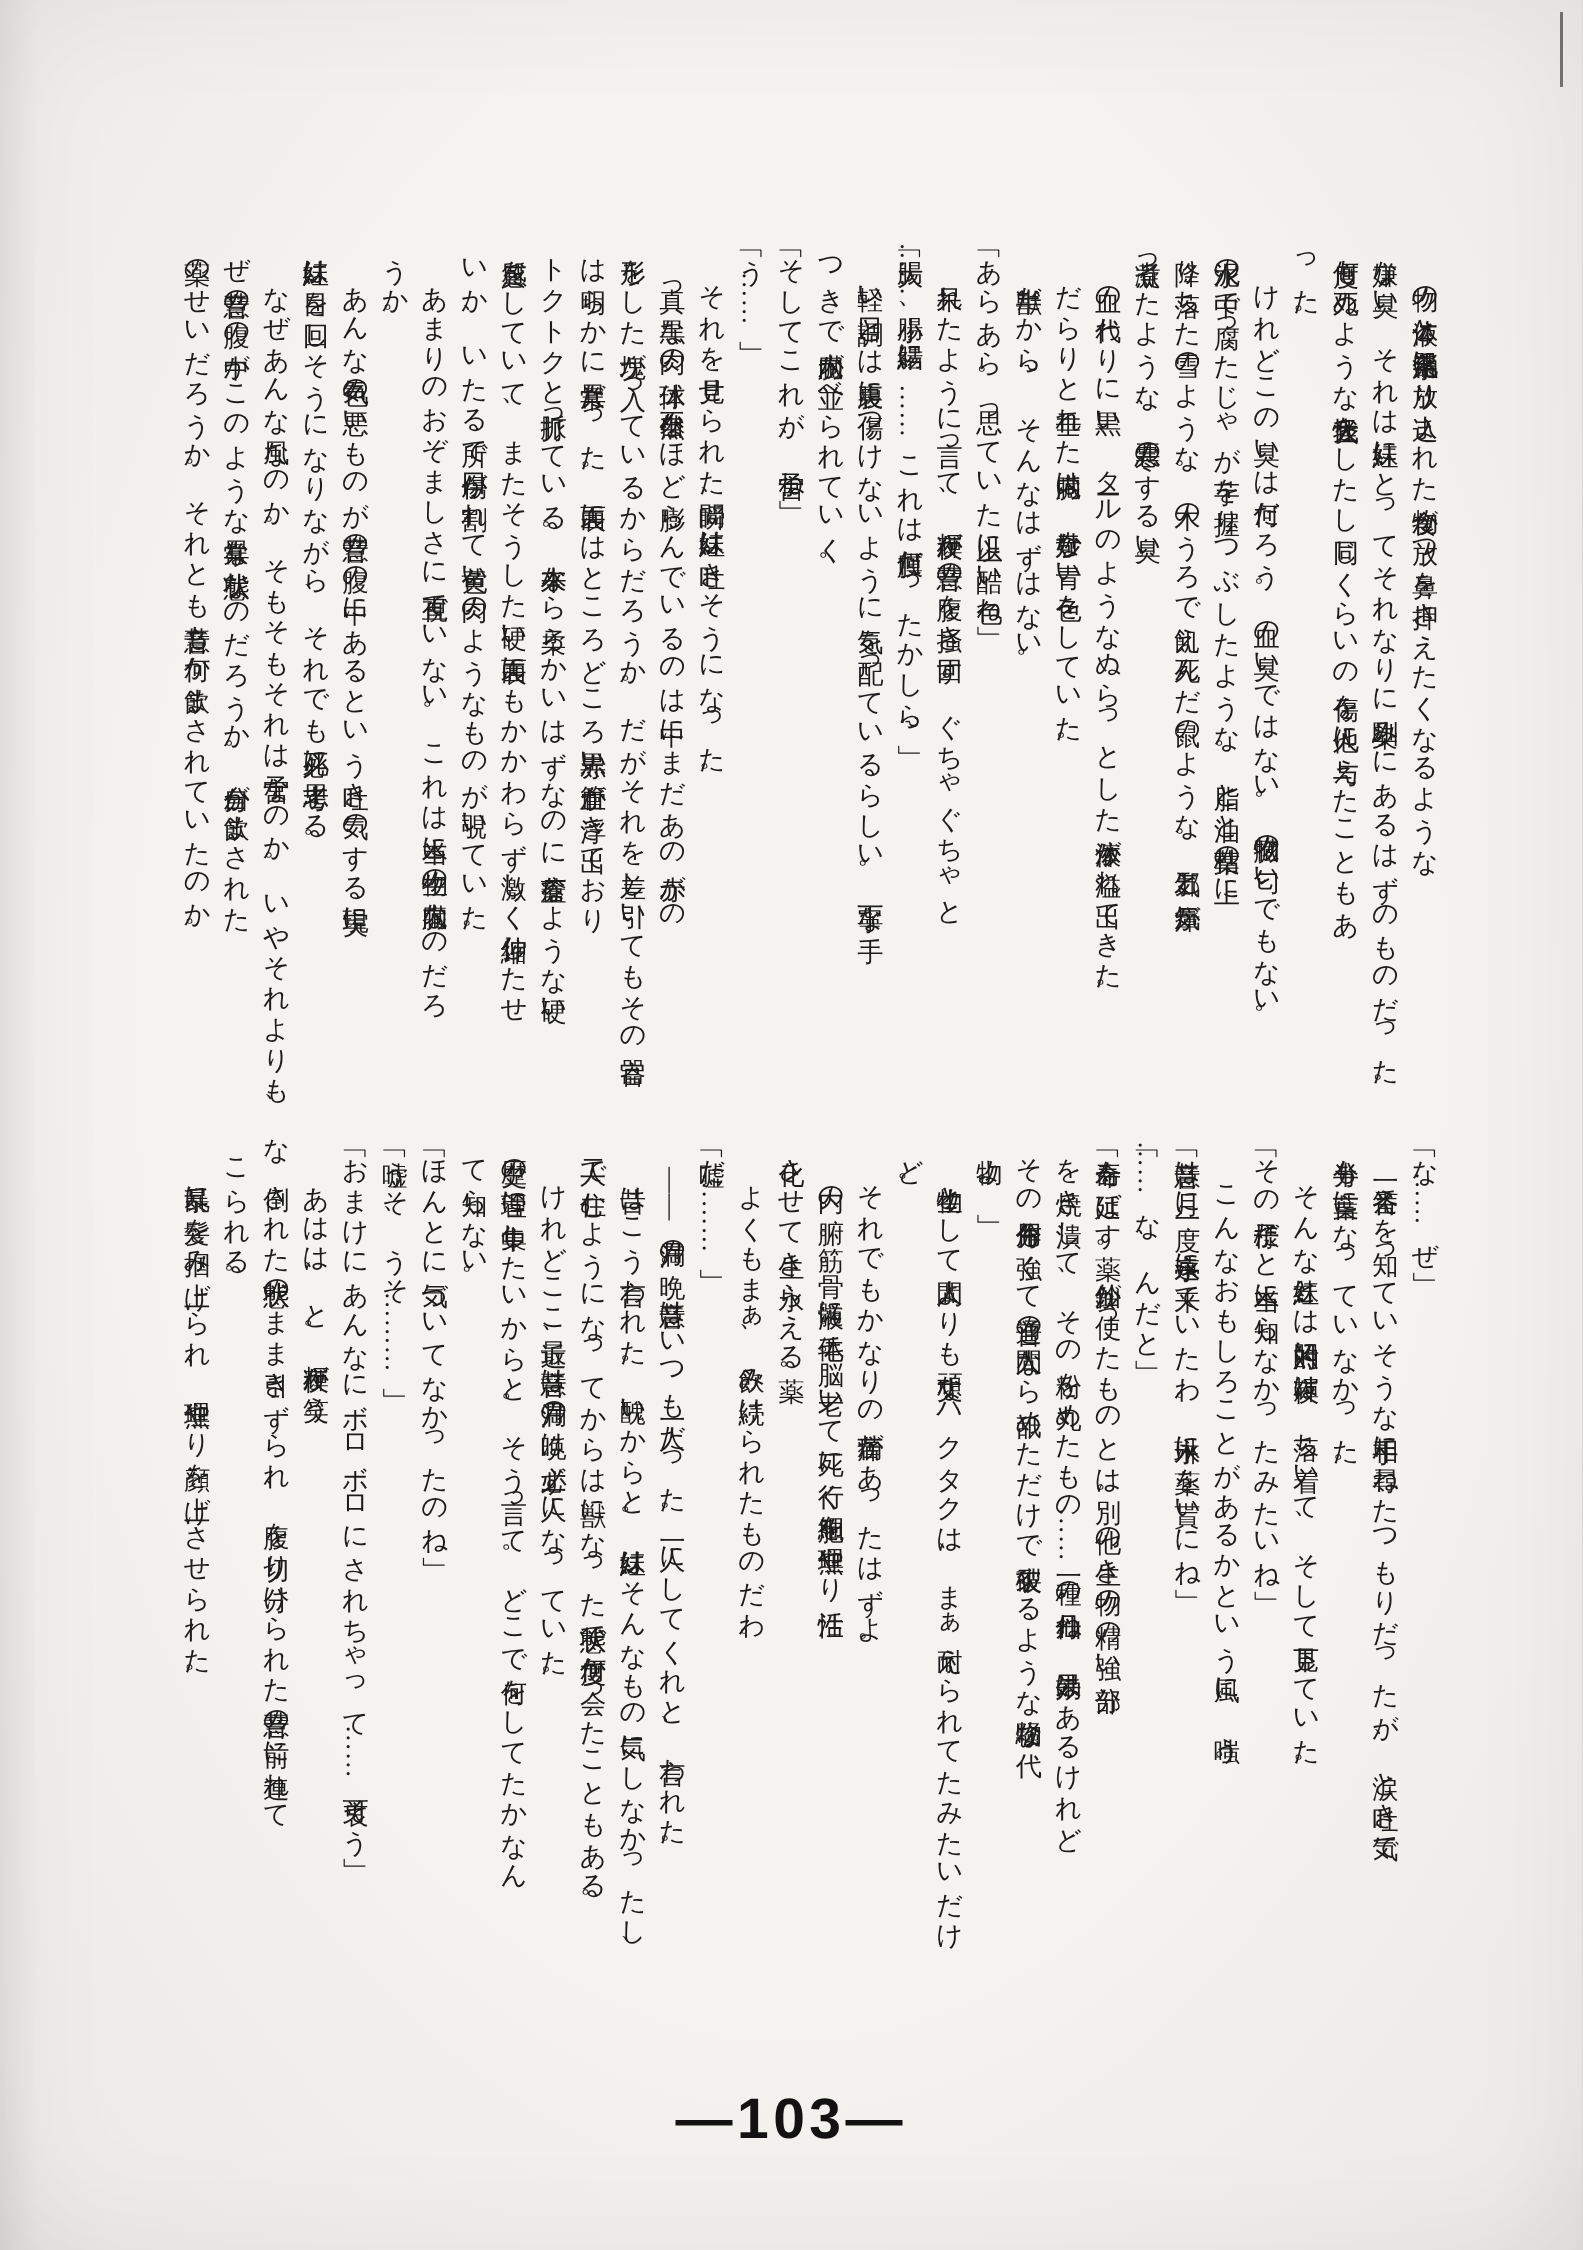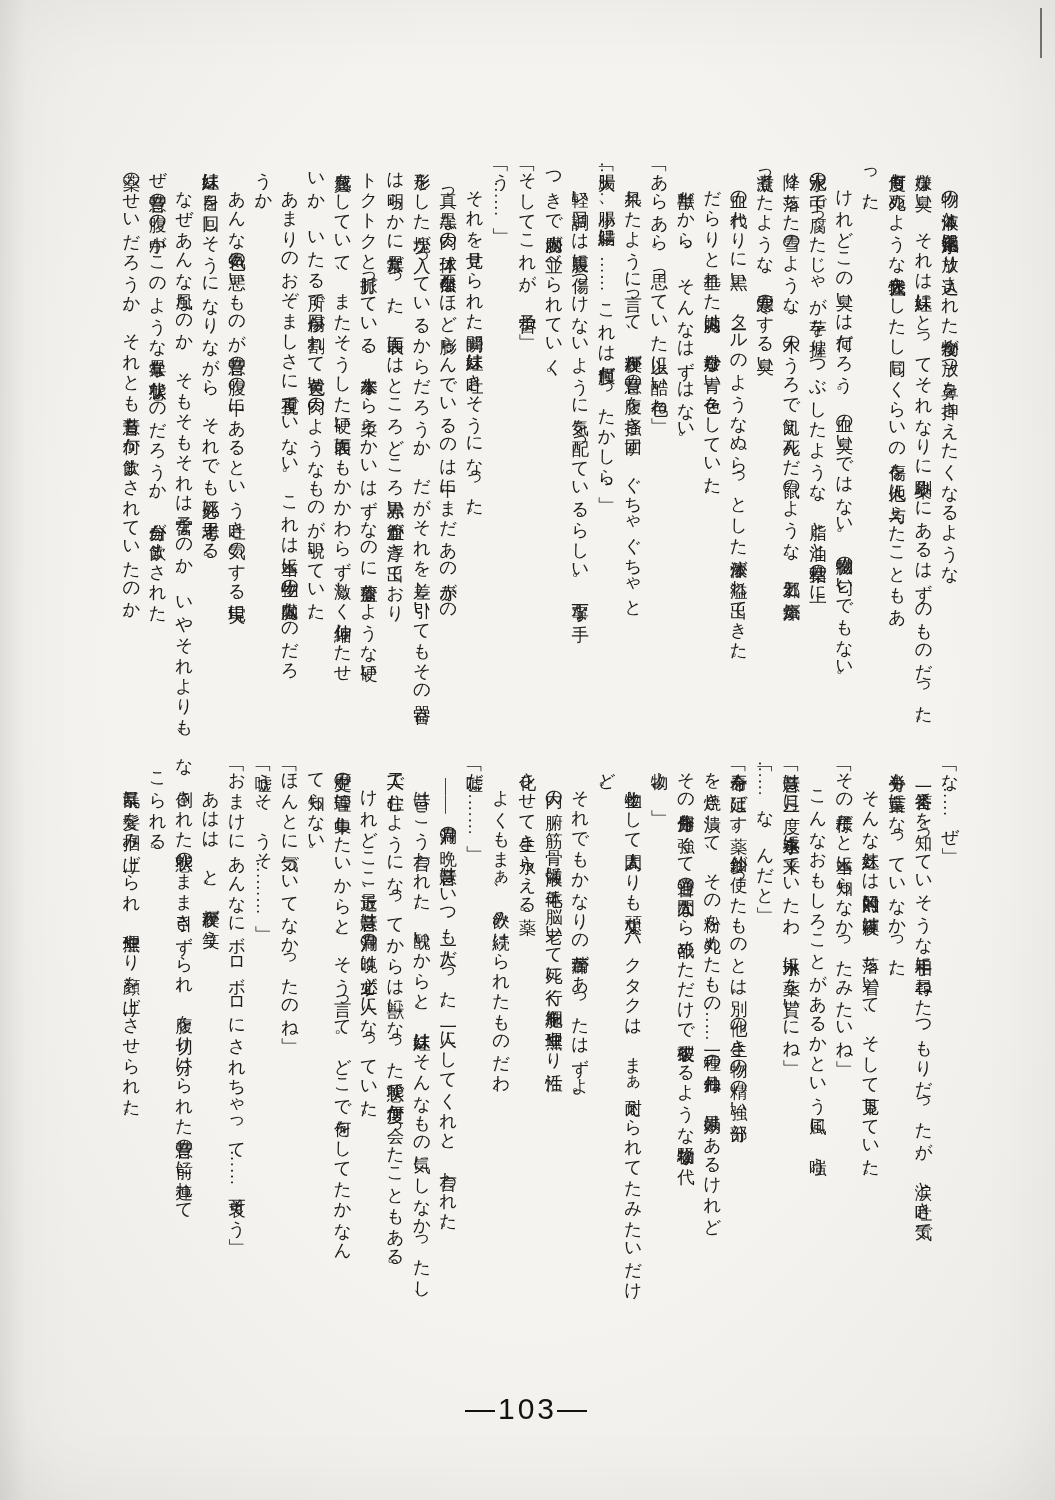--- a/index.html
+++ b/index.html
@@ -52,22 +52,22 @@
     white-space: pre;
   }
   .line.indent { text-indent: 1em; }
   .page-number {
     position: absolute;
     left: 0;
     right: 0;
     top: 1392px;
     text-align: center;
     font-family: "Liberation Sans", "DejaVu Sans", sans-serif;
-    font-size: 30px;
-    font-weight: 400;
+    font-size: 38px;
+    font-weight: 700;
     letter-spacing: 3px;
     color: #121212;
   }
 </style>
 </head>
 <body>
 
 <div class="page">
   <div class="scan-shadow-left"></div>
   <div class="scan-line"></div>

